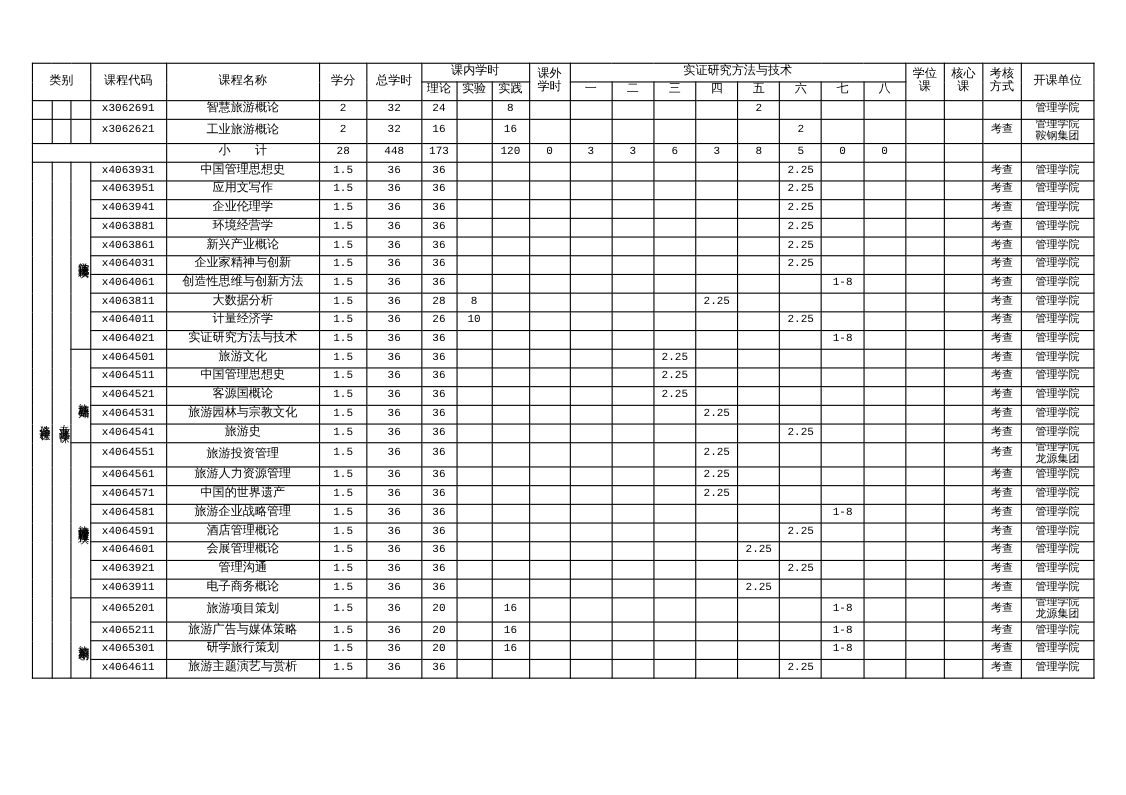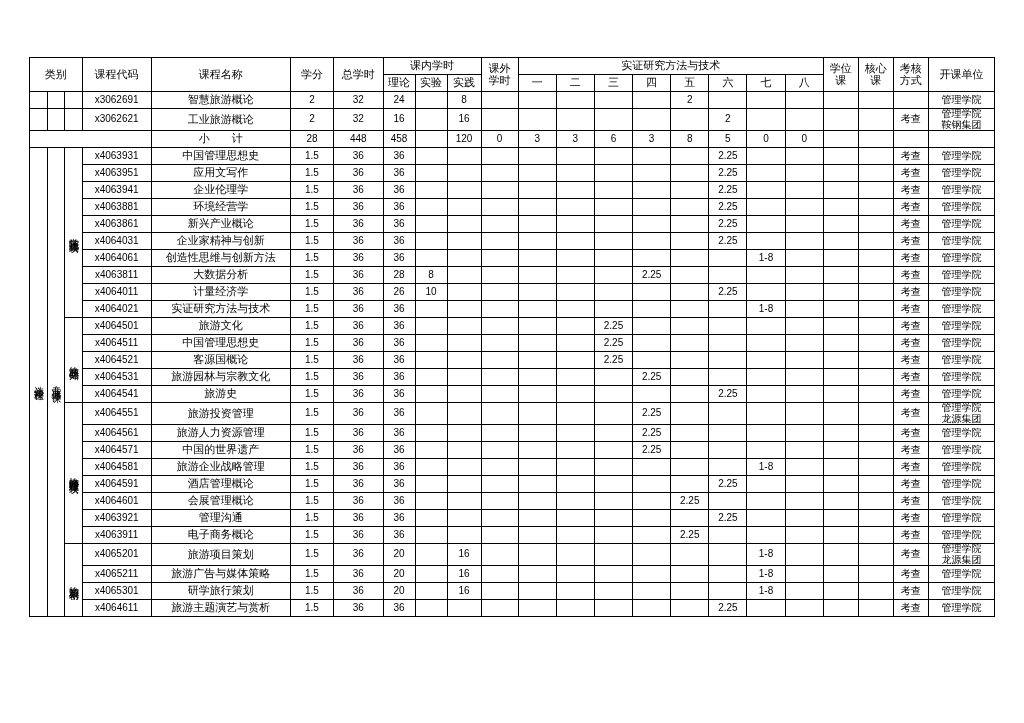--- a/index.html
+++ b/index.html
@@ -11,20 +11,21 @@
     width: 1024px;
     height: 723px;
     font-family: "Liberation Sans", sans-serif;
     color: #000;
   }
   #sheet {
     position: relative;
     width: 1020px;
     height: 723px;
     overflow: hidden;
+    font-family: Liberation Mono, monospace;
   }
   table.curriculum {
     border-collapse: collapse;
     table-layout: fixed;
     position: absolute;
     left: 29px;
     top: 57px;
     width: 966px;
     font-size: 10px;
   }
@@ -172,21 +173,21 @@
           <td></td>
           <td></td>
           <td>考查</td>
           <td class="unit">管理学院<br>鞍钢集团</td>
         </tr>
         <tr class="sumrow">
           <td colspan="4"></td>
           <td class="cname bold">小　　计</td>
           <td class="bold">28</td>
           <td class="bold">448</td>
-          <td class="bold">458</td>
+          <td class="bold">173</td>
           <td class="bold"></td>
           <td class="bold">120</td>
           <td class="bold">0</td>
           <td class="bold">3</td>
           <td class="bold">3</td>
           <td class="bold">6</td>
           <td class="bold">3</td>
           <td class="bold">8</td>
           <td class="bold">5</td>
           <td class="bold">0</td>

